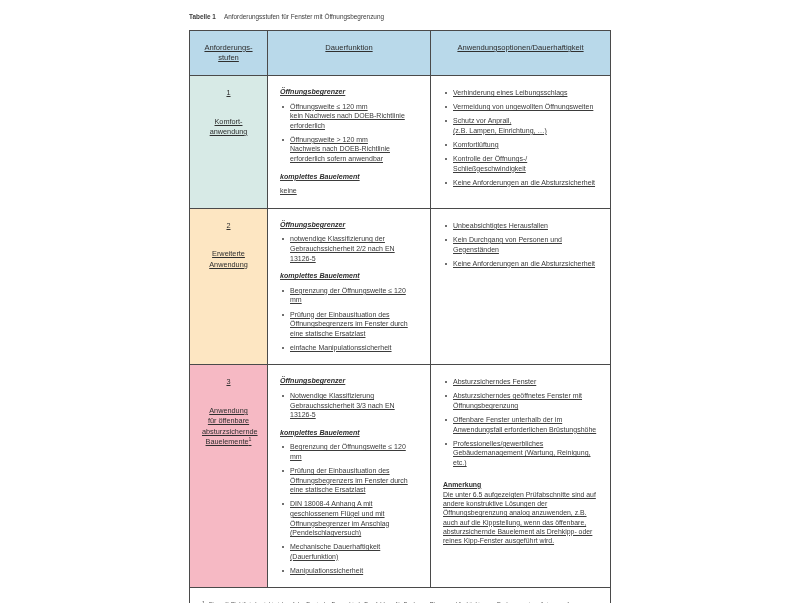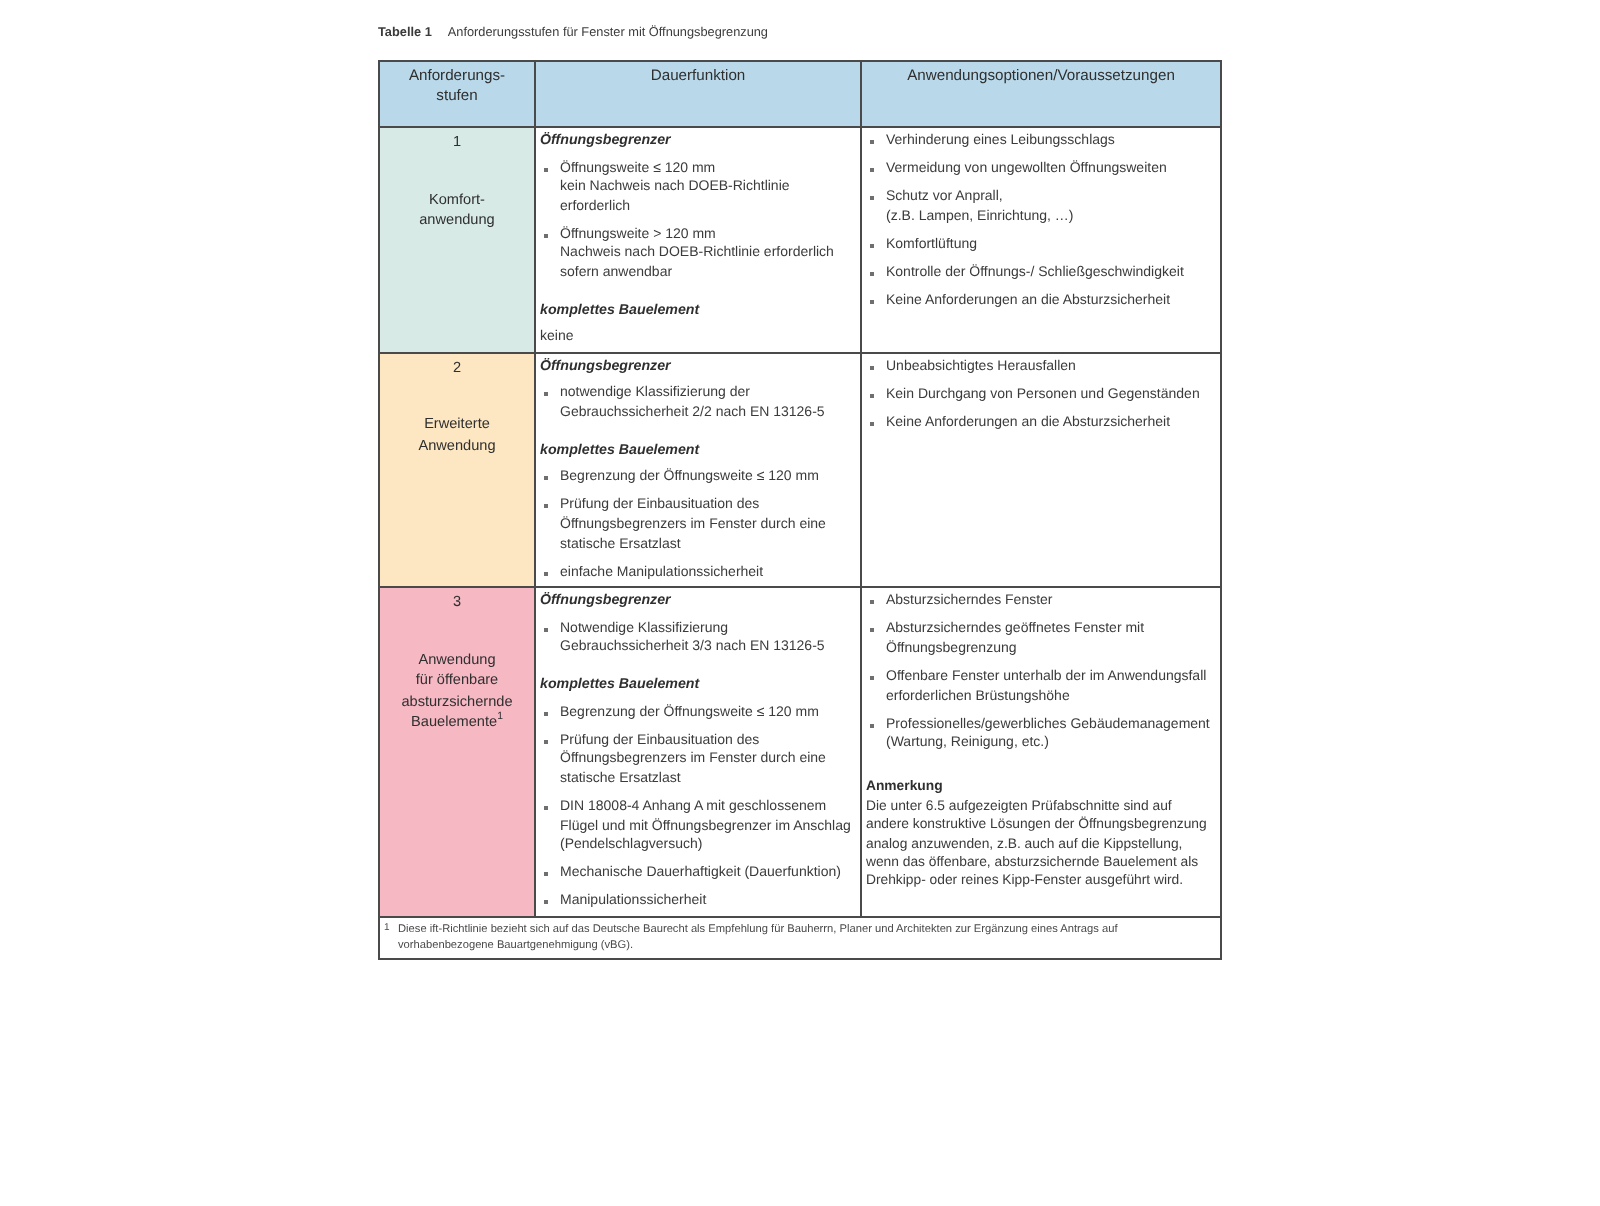--- a/index.html
+++ b/index.html
@@ -43,21 +43,22 @@
   }
   table.t {
     border-collapse: collapse;
     width: 421px;
     table-layout: fixed;
     background: #ffffff;
   }
   table.t td, table.t th {
     border: 0.8px solid #4a4a4a;
     vertical-align: top;
-    padding: 2px;
+    padding: 12px;
+    text-decoration: underline;
   }
   
   thead th {
     background: #b9d9ea;
     text-align: center;
     vertical-align: middle;
     font-weight: normal;
     font-size: 7.6px;
     line-height: 10px;
     color: #2f2f2f;
@@ -185,21 +186,21 @@
     <table class="t">
       <colgroup>
         <col class="c1">
           <col class="c2">
           <col class="c3">
       </colgroup>
       <thead>
         <tr>
           <th>Anforderungs-<br>stufen</th>
           <th>Dauerfunktion</th>
-          <th>Anwendungsoptionen/Voraussetzungen</th>
+          <th>Anwendungsoptionen/Dauerhaftigkeit</th>
         </tr>
       </thead>
       <tbody>
 
         <tr>
           <td class="level lvl1">
             <span class="num">1</span>
             <span class="nm">Komfort-<br>anwendung</span>
           </td>
           <td class="body">

